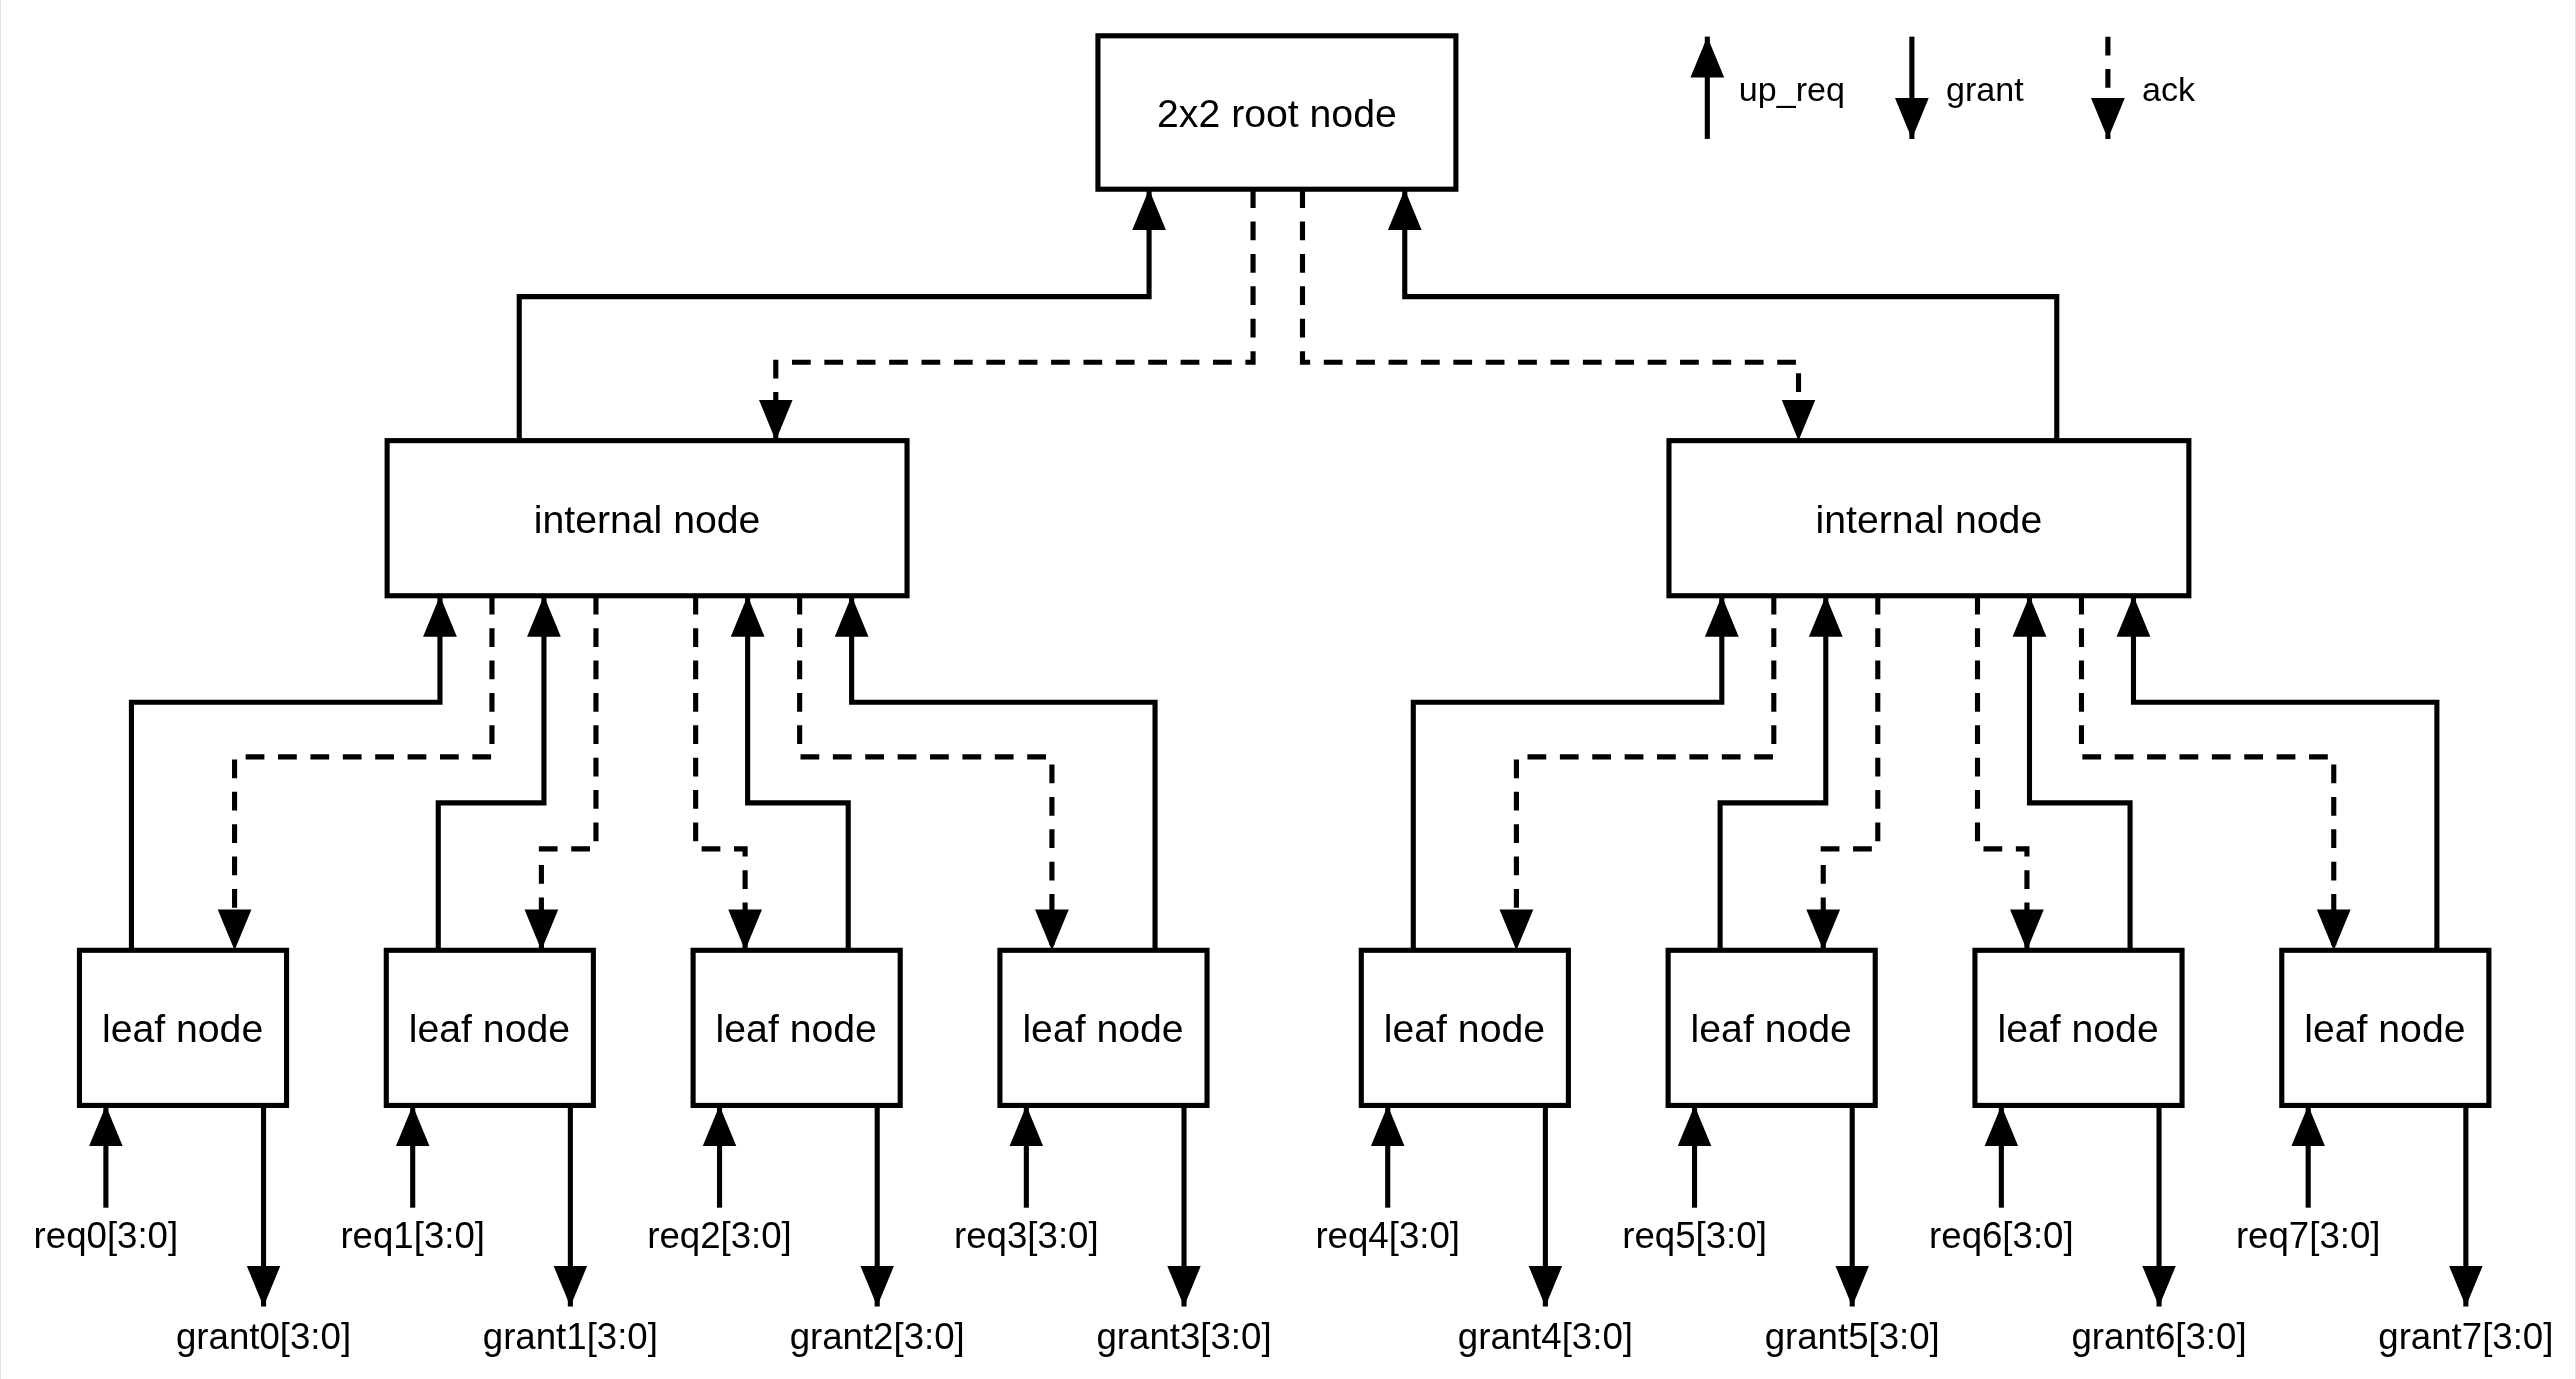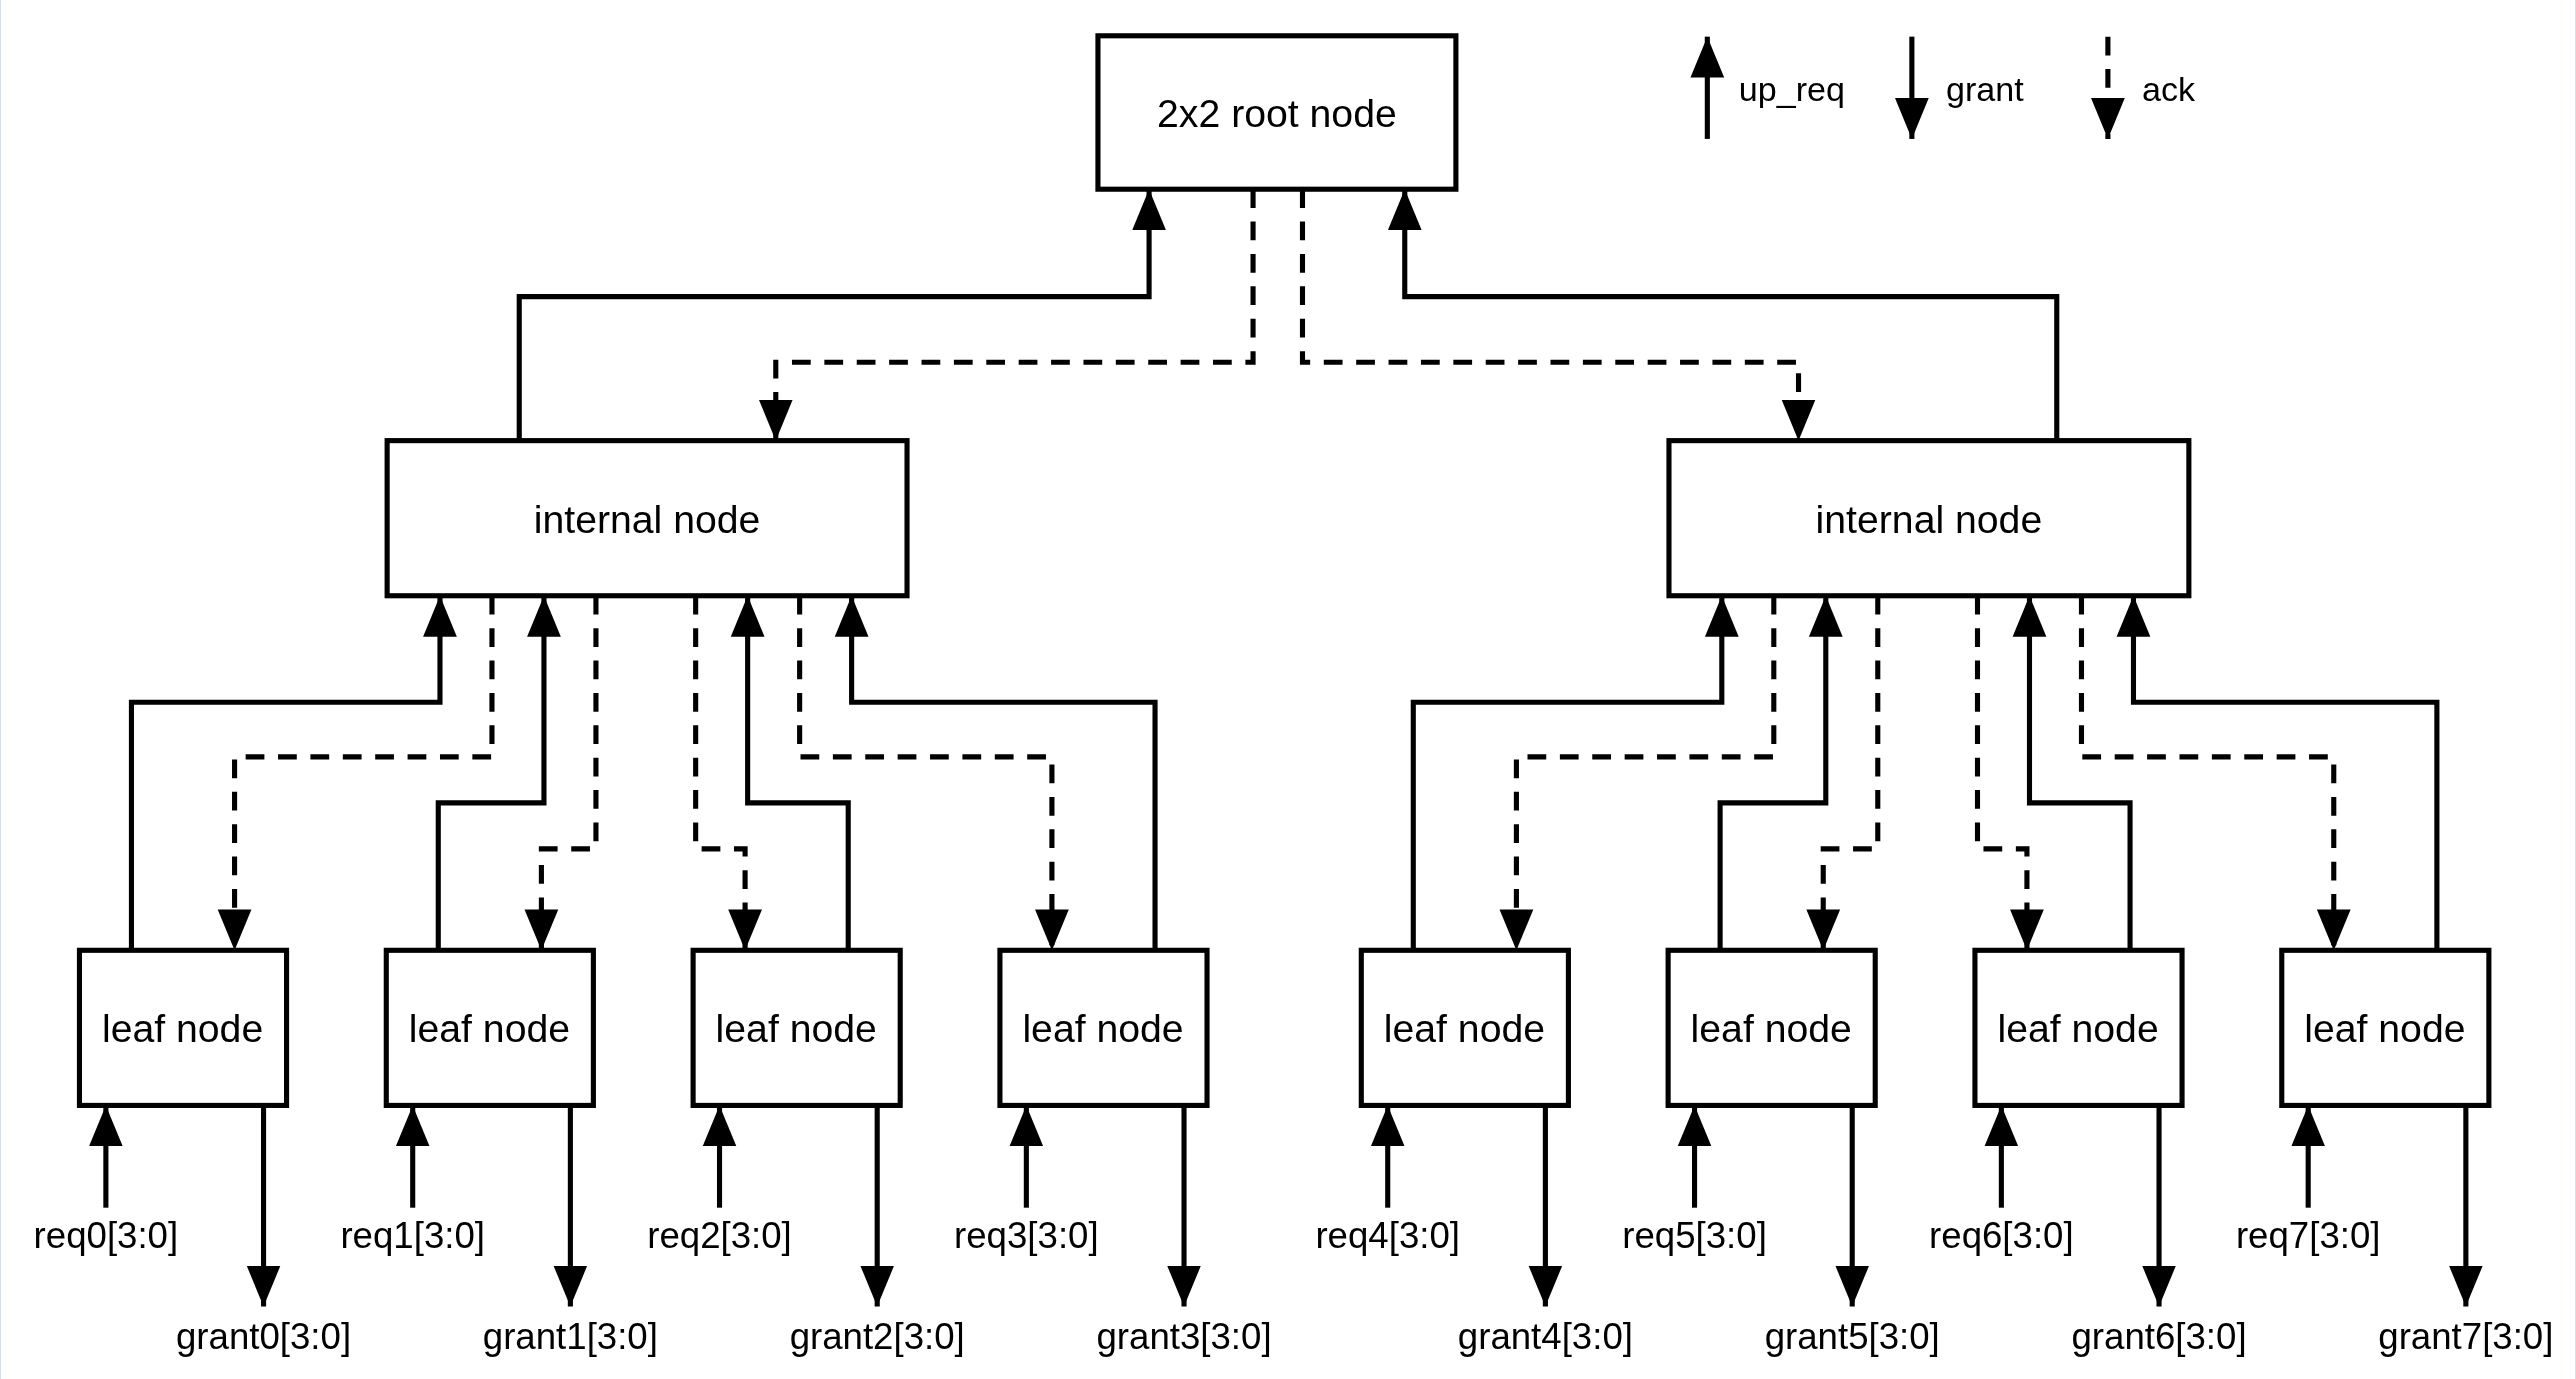--- a/index.html
+++ b/index.html
@@ -1,16 +1,16 @@
 <!DOCTYPE html>
 <html style="font-size:13.6px"><head>
 <meta charset="utf-8">
 <style>
   html, body { margin: 0; padding: 0; background: #ffffff; }
-  .stage { width: 2576px; height: 1379px; position: relative; background: #1d4ed8; }
+  .stage { width: 2576px; height: 1379px; position: relative; background: #a16207; }
   svg { display: block; }
   text {
     font-family: "Liberation Sans", "DejaVu Sans", sans-serif;
     fill: #000000;
   }
   .node-lbl  { font-size: 46px; text-anchor: middle; }
   .io-lbl    { font-size: 43px; text-anchor: middle; }
   .legend-lbl{ font-size: 40px; text-anchor: start; }
   .box  { fill: #ffffff; stroke: #000000; stroke-width: 6; }
   .wire { fill: none; stroke: #000000; stroke-width: 6; }

